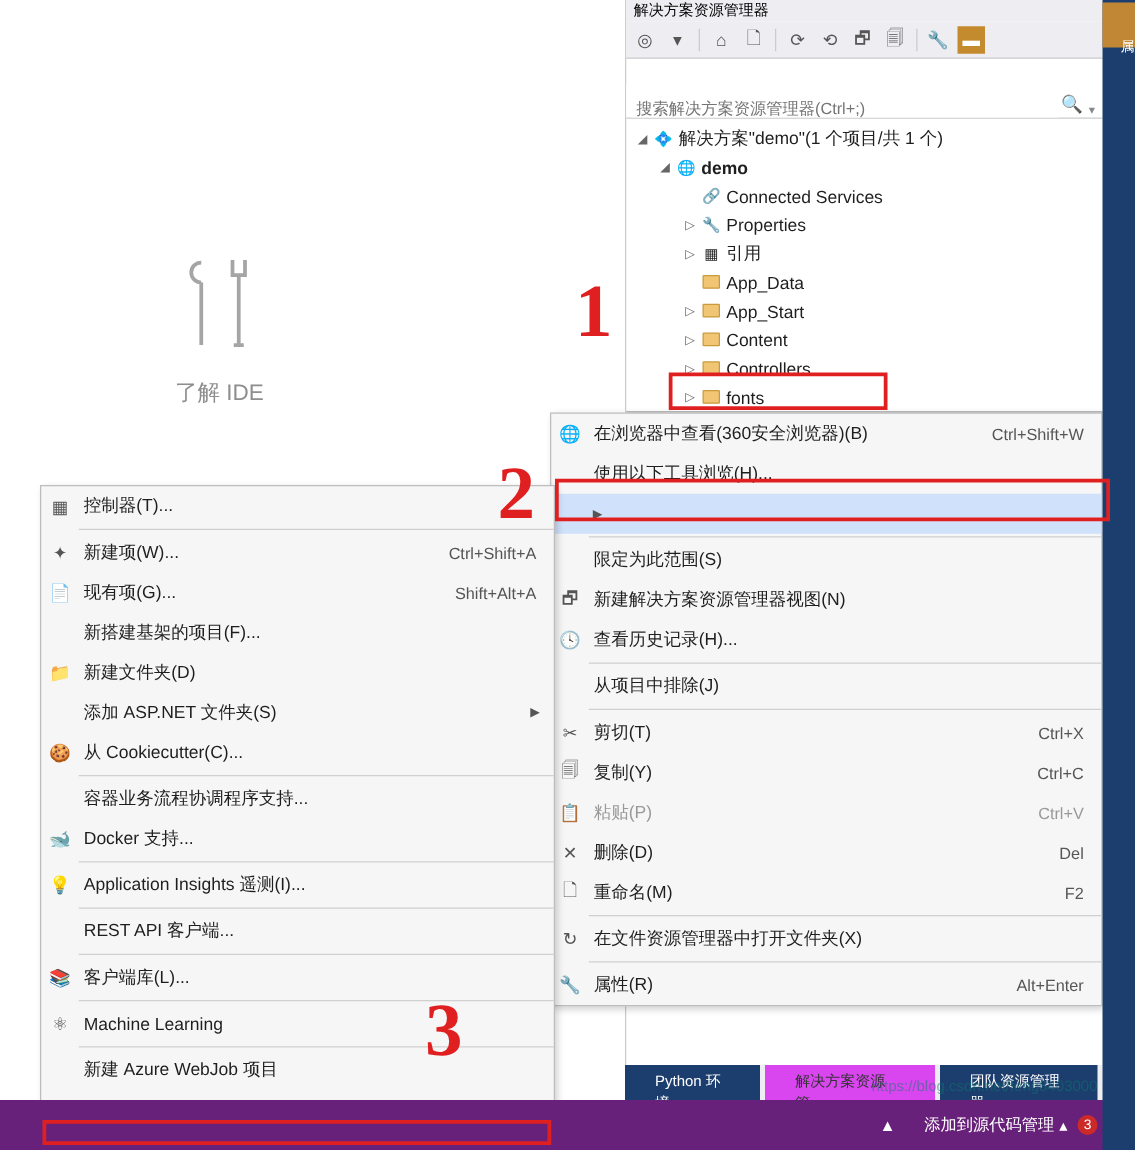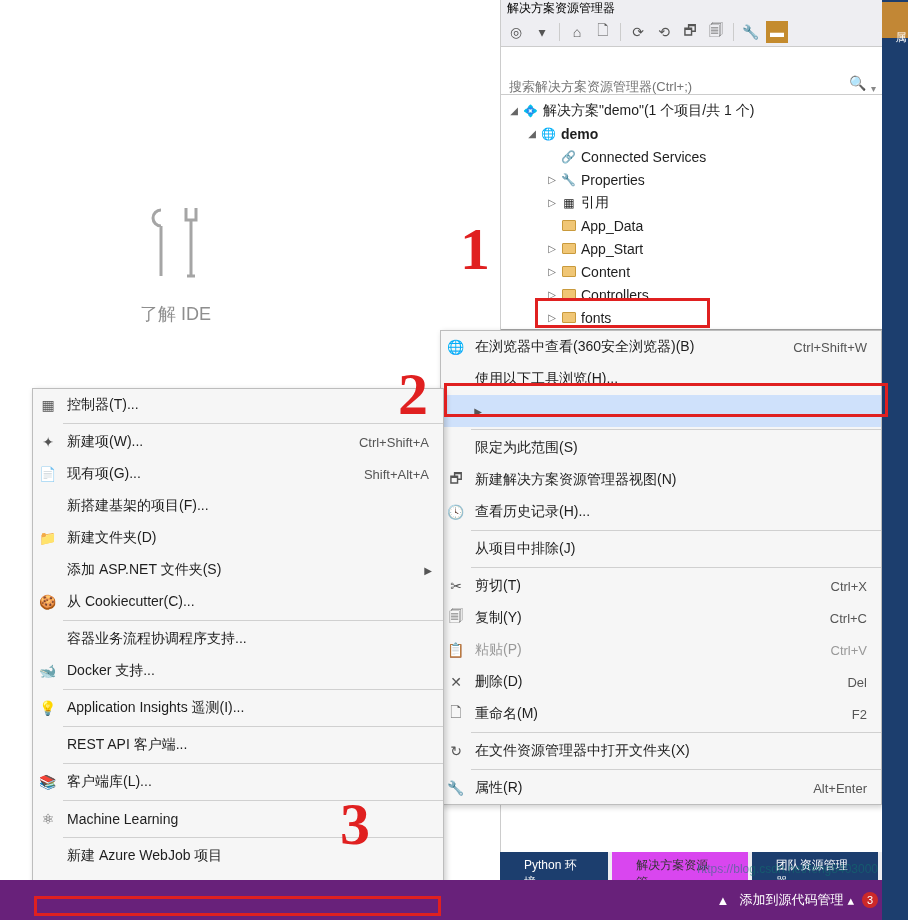--- a/index.html
+++ b/index.html
@@ -318,21 +318,21 @@
 </div>
 
 <div class="bottom-tabs">
   <div class="btab">Python 环境</div>
   <div class="btab inactive">解决方案资源管...</div>
   <div class="btab">团队资源管理器</div>
 </div>
 
 <div class="status-bar">
   <span>▲</span>
-  <span style="margin-left:10px;">添加到源代码管理</span>
+  <span style="margin-left:23px;">添加到源代码管理</span>
   <span style="margin-left:4px;">▴</span>
   <span class="status-badge">3</span>
 </div>
 
 <div class="right-edge">
   <div class="right-edge-tab">属</div>
 </div>
 
 <div class="red-box" style="left:535px; top:298px; width:175px; height:30px;"></div>
 <div class="red-box" style="left:444px; top:383px; width:444px; height:34px;"></div>

